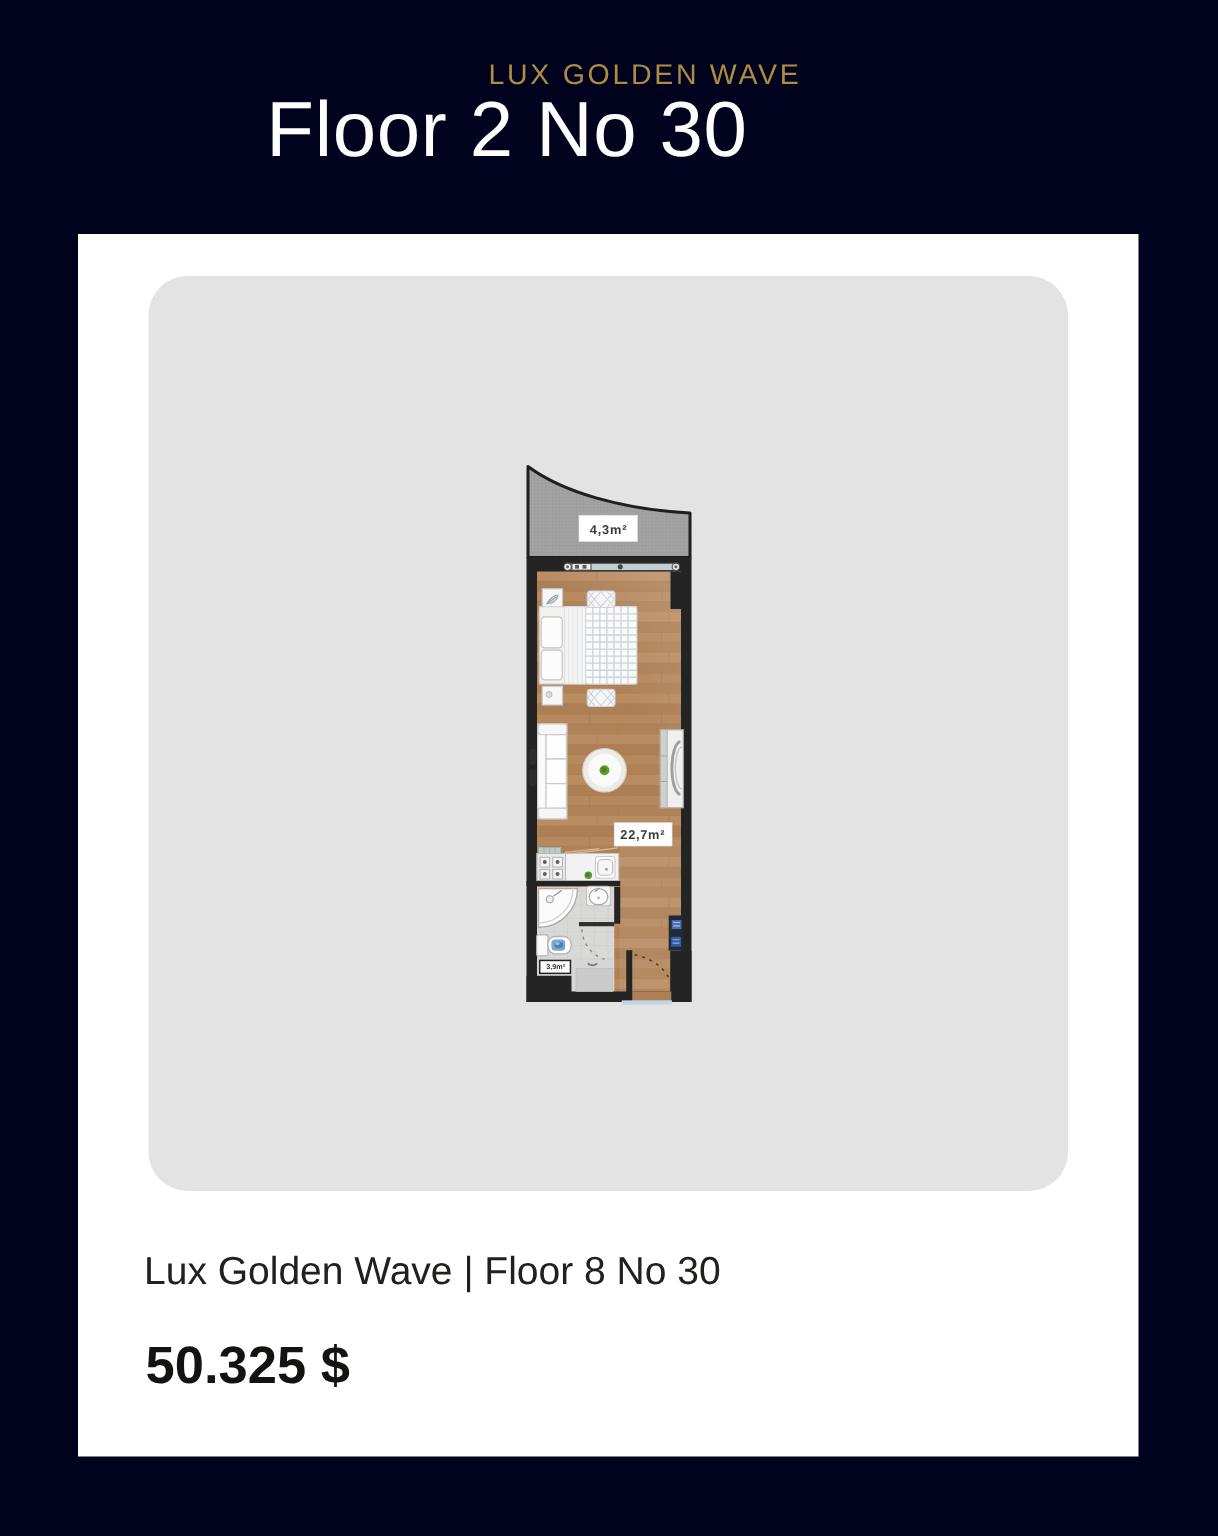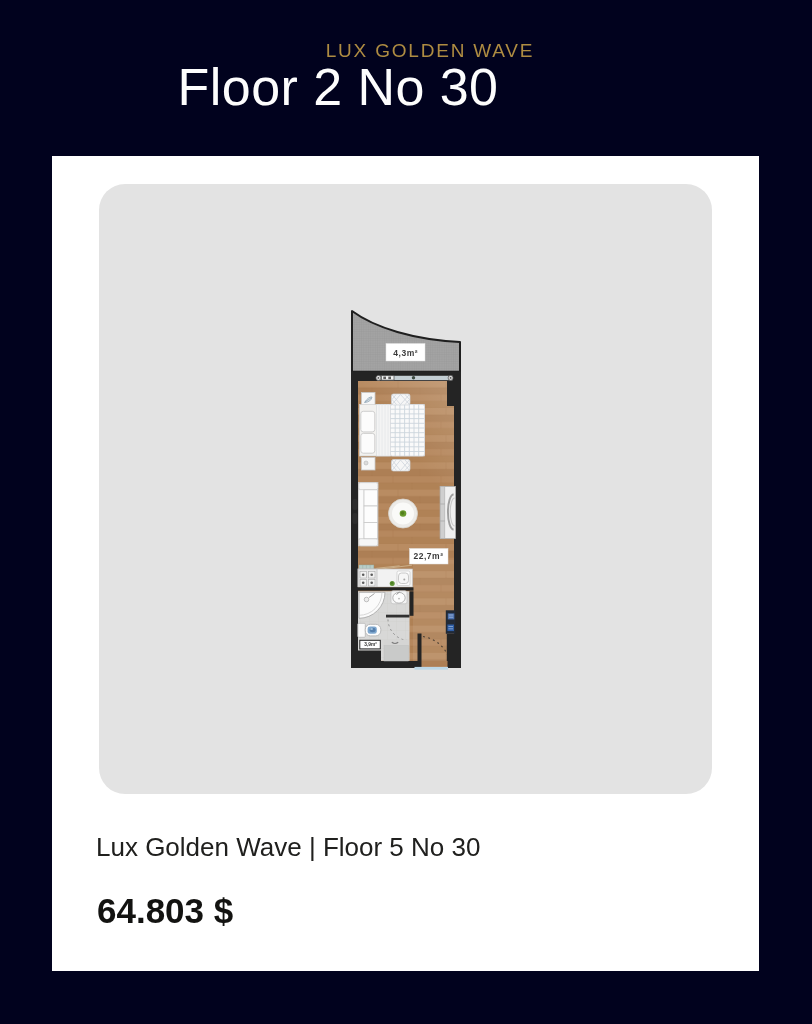--- a/index.html
+++ b/index.html
@@ -15,23 +15,23 @@
 <body>
 
 <div class="brand">LUX GOLDEN WAVE</div>
 
 <div class="title">Floor 2 No 30</div>
 
 <div class="card">
 
   <div class="panel"></div>
 
-  <div class="caption">Lux Golden Wave | Floor 5 No 30</div>
-
-  <div class="price">64.803 $</div>
+  <div class="caption">Lux Golden Wave | Floor 8 No 30</div>
+
+  <div class="price">50.325 $</div>
 </div>
 
 <svg width="812" height="1024" viewBox="0 0 812 1024" style="position:absolute;left:0;top:0;" xmlns="http://www.w3.org/2000/svg">
   <defs>
     <pattern id="wood" width="48" height="27.2" patternUnits="userSpaceOnUse">
       <rect width="48" height="27.2" fill="#b3865e"></rect>
       <rect y="0" width="48" height="6.8" fill="#b98c62"></rect>
       <rect y="6.8" width="48" height="6.8" fill="#ad7f55"></rect>
       <rect y="13.6" width="48" height="6.8" fill="#b6885e"></rect>
       <rect y="20.4" width="48" height="6.8" fill="#b08256"></rect>

